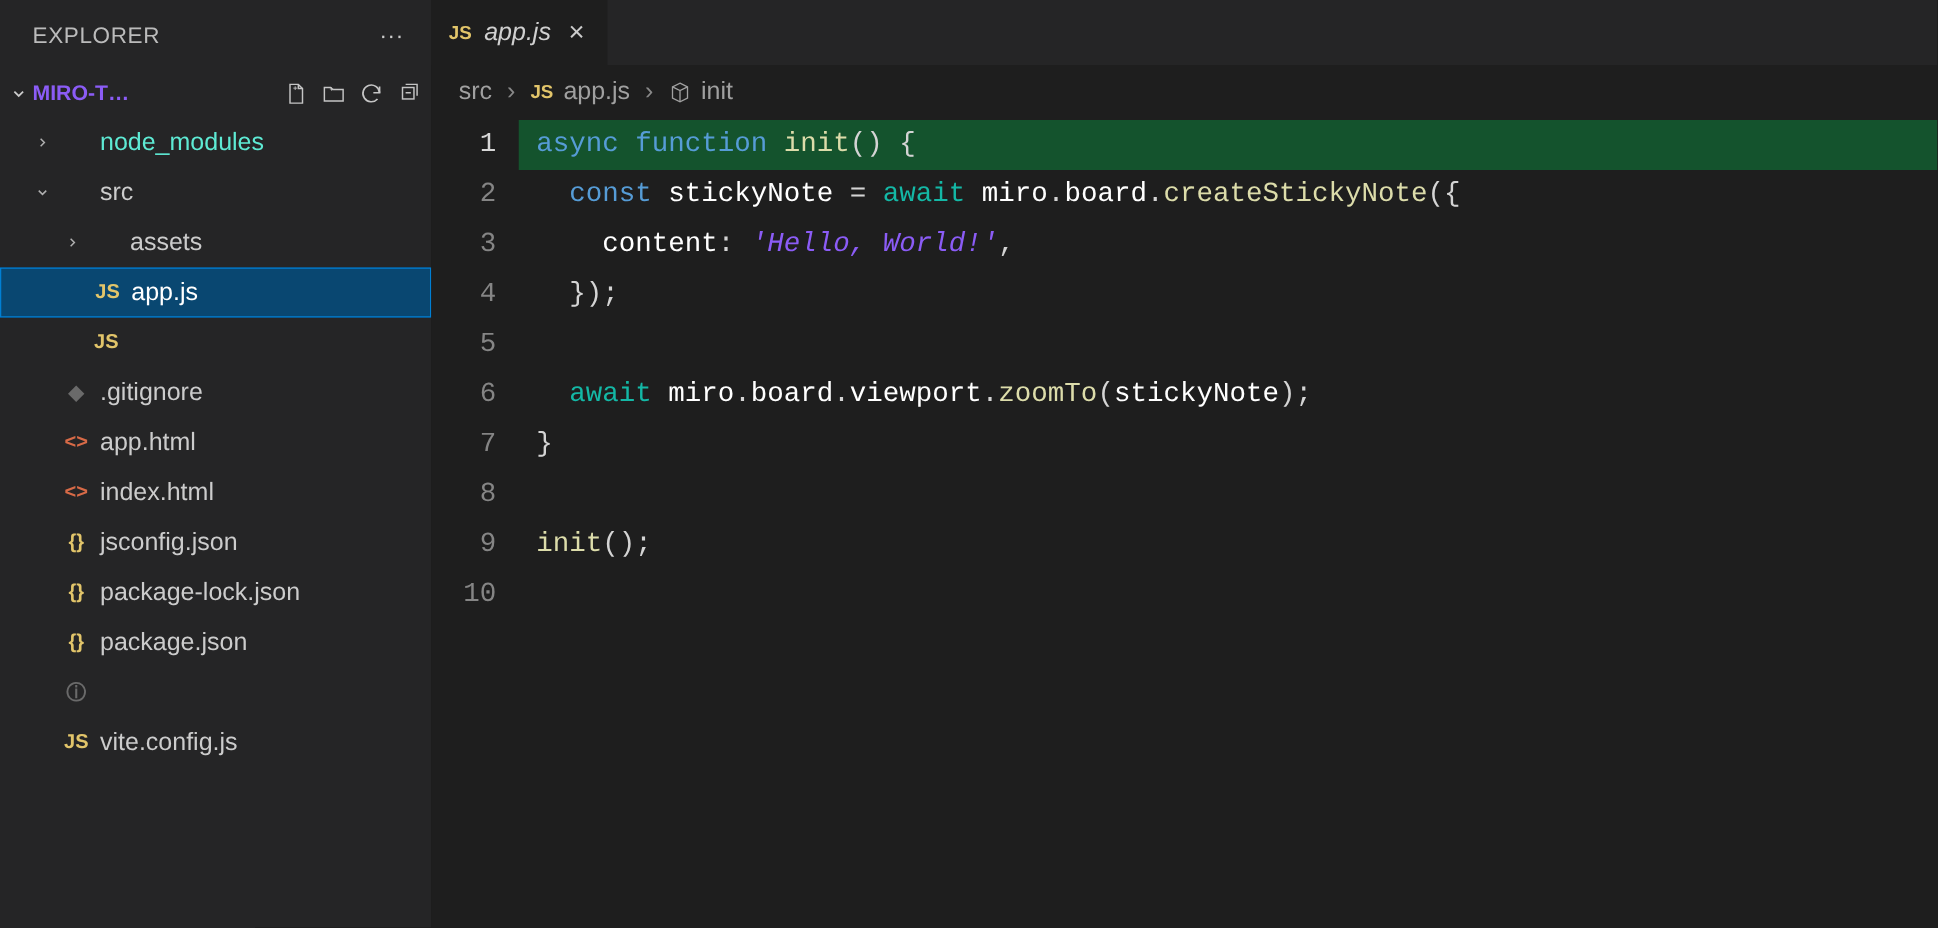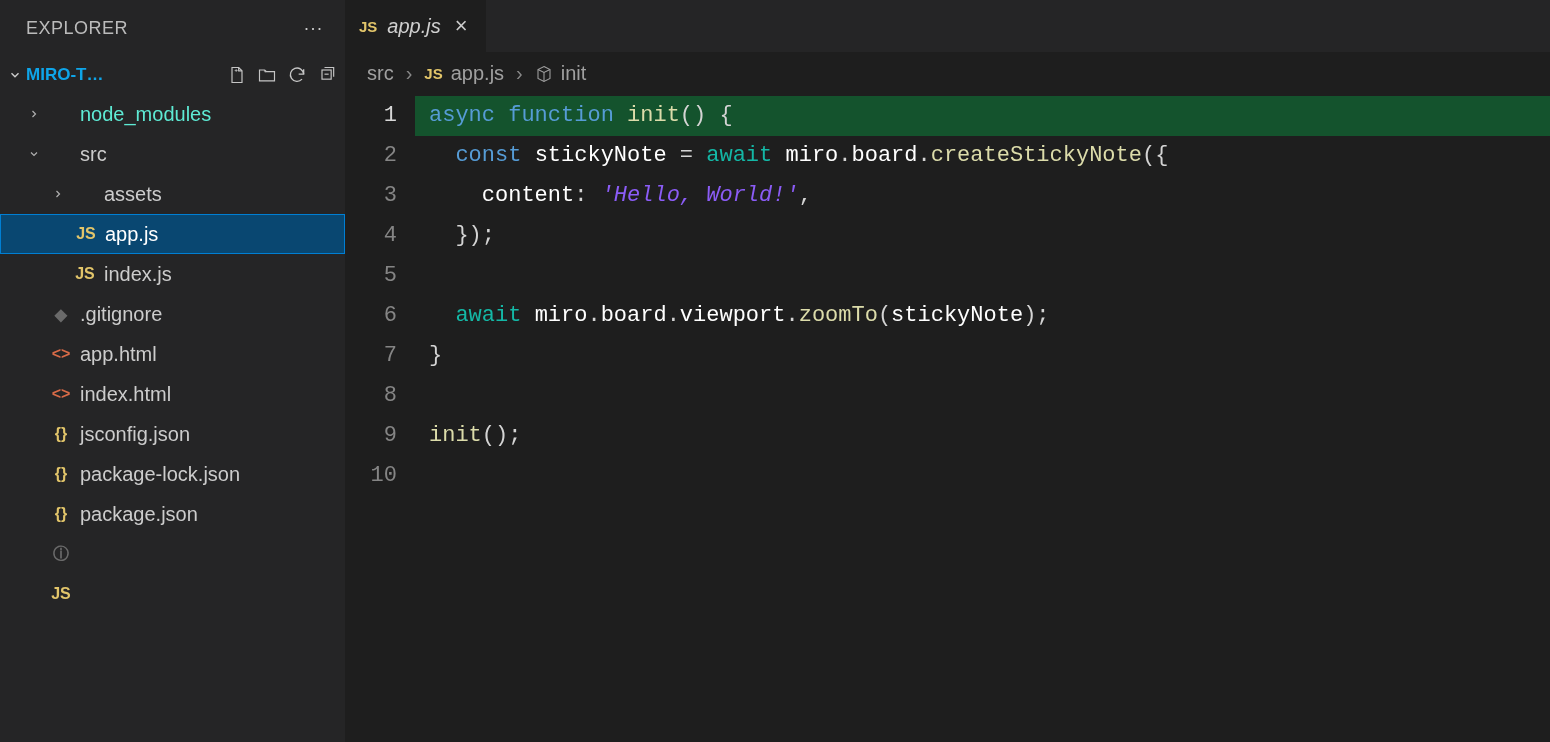--- a/index.html
+++ b/index.html
@@ -28,21 +28,21 @@
     color: #bbbbbb;
     font-size: 18px;
     letter-spacing: 0.5px;
   }
   .ellipsis { color: #cccccc; cursor: pointer; padding:4px 8px; }
   .folder-row {
     height: 38px;
     display: flex;
     align-items: center;
     padding: 0 8px 0 8px;
-    color: #0ea5e9;
+    color: #8b5cf6;
     cursor: pointer;
     font-weight: 600;
   }
   .folder-row .chevron { width: 18px; text-align:center; }
   .folder-row .title { flex: 0 0 auto; margin-left: 0px; font-size: 17px; white-space:nowrap; overflow:hidden; text-overflow:ellipsis; max-width:90px;}
   .folder-row .actions { margin-left: auto; display: flex; gap: 10px; align-items:center; }
   .folder-row .actions .icon { color: #c5c5c5; }
   .tree { flex: 1; }
   .tree-item {
     height: 40px;
@@ -214,21 +214,20 @@
       <div class="tree-item depth1 selected">
         <span class="chevron"></span>
         <span class="ficon 
   ic-js">JS</span>
         <span class="label ">app.js</span>
       </div>
       <div class="tree-item depth1">
         <span class="chevron"></span>
         <span class="ficon 
   ic-js">JS</span>
-        <span class="label ">index.js</span>
       </div>
       <div class="tree-item">
         <span class="chevron"></span>
         <span class="ficon 
   ic-git">◆</span>
         <span class="label ">.gitignore</span>
       </div>
       <div class="tree-item">
         <span class="chevron"></span>
         <span class="ficon 
@@ -261,20 +260,21 @@
       </div>
       <div class="tree-item">
         <span class="chevron"></span>
         <span class="ficon 
   ic-info">ⓘ</span>
       </div>
       <div class="tree-item">
         <span class="chevron"></span>
         <span class="ficon 
   ic-js">JS</span>
+        <span class="label ">vite.config.js</span>
       </div>
     </div>
 </div>
 
 <div class="editor">
   <div class="tabs">
     <div class="tab">
       <span class="ficon ic-js" style="font-style:normal;font-weight:700;font-size:15px;">JS</span>
       <span>app.js</span>
       <span class="close">×</span>

